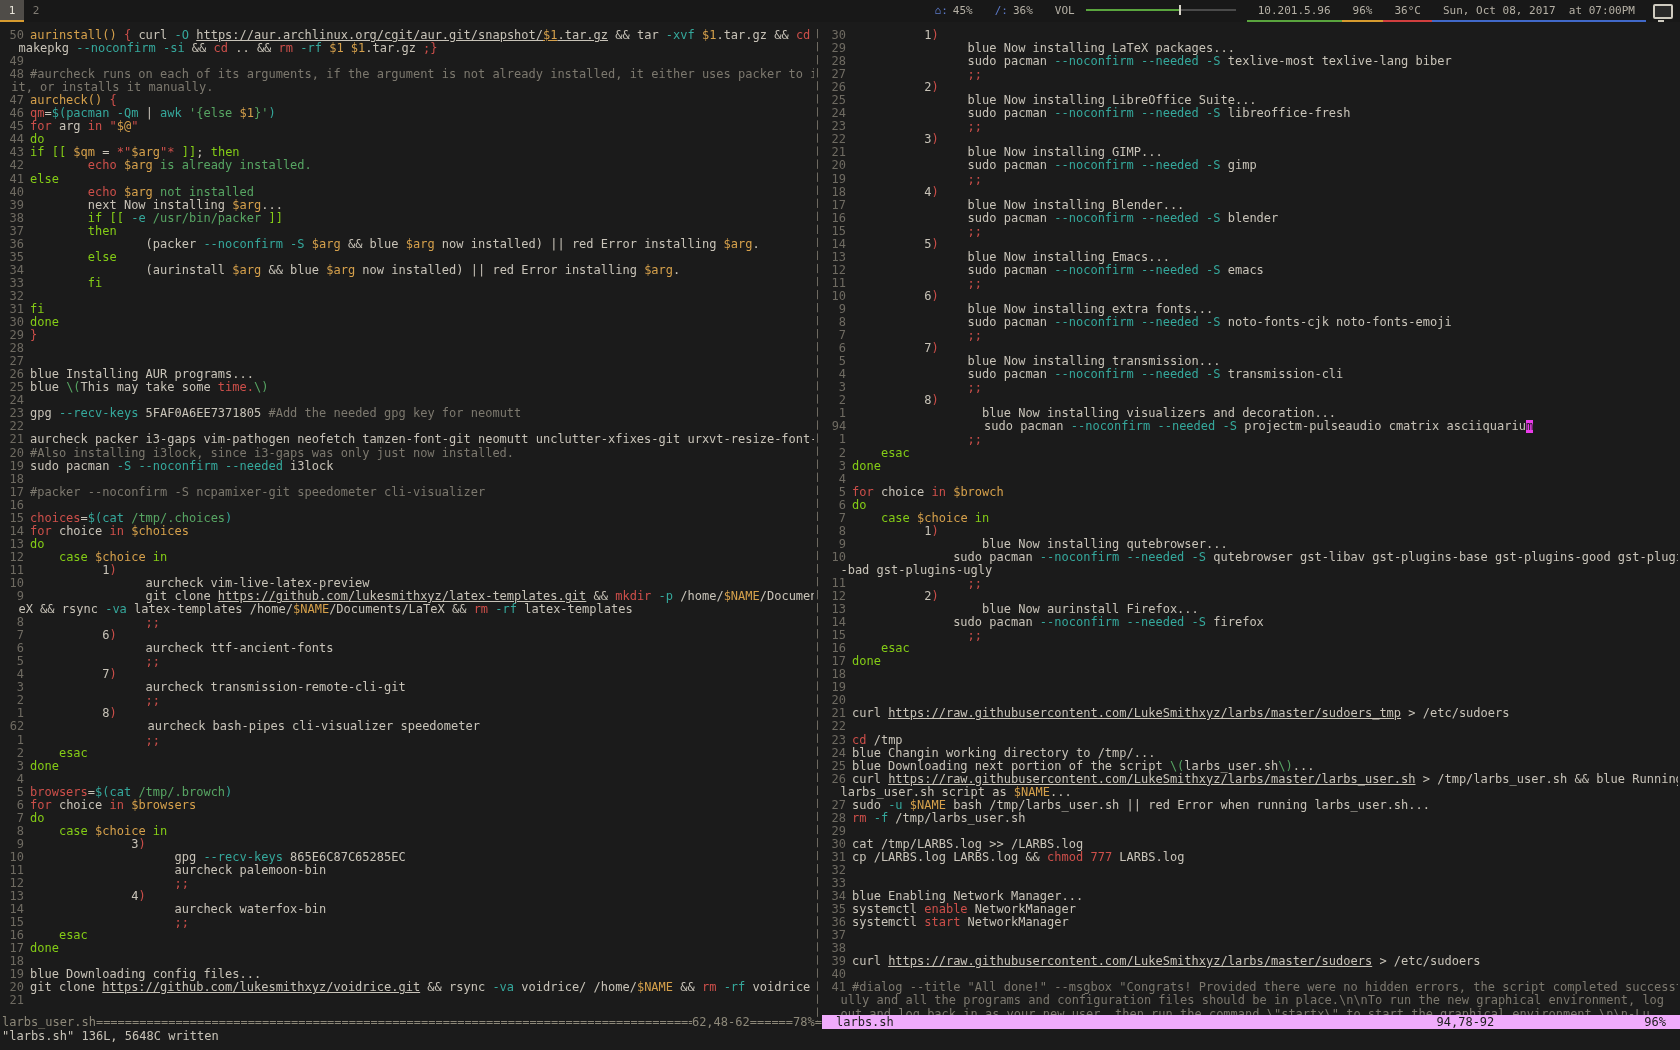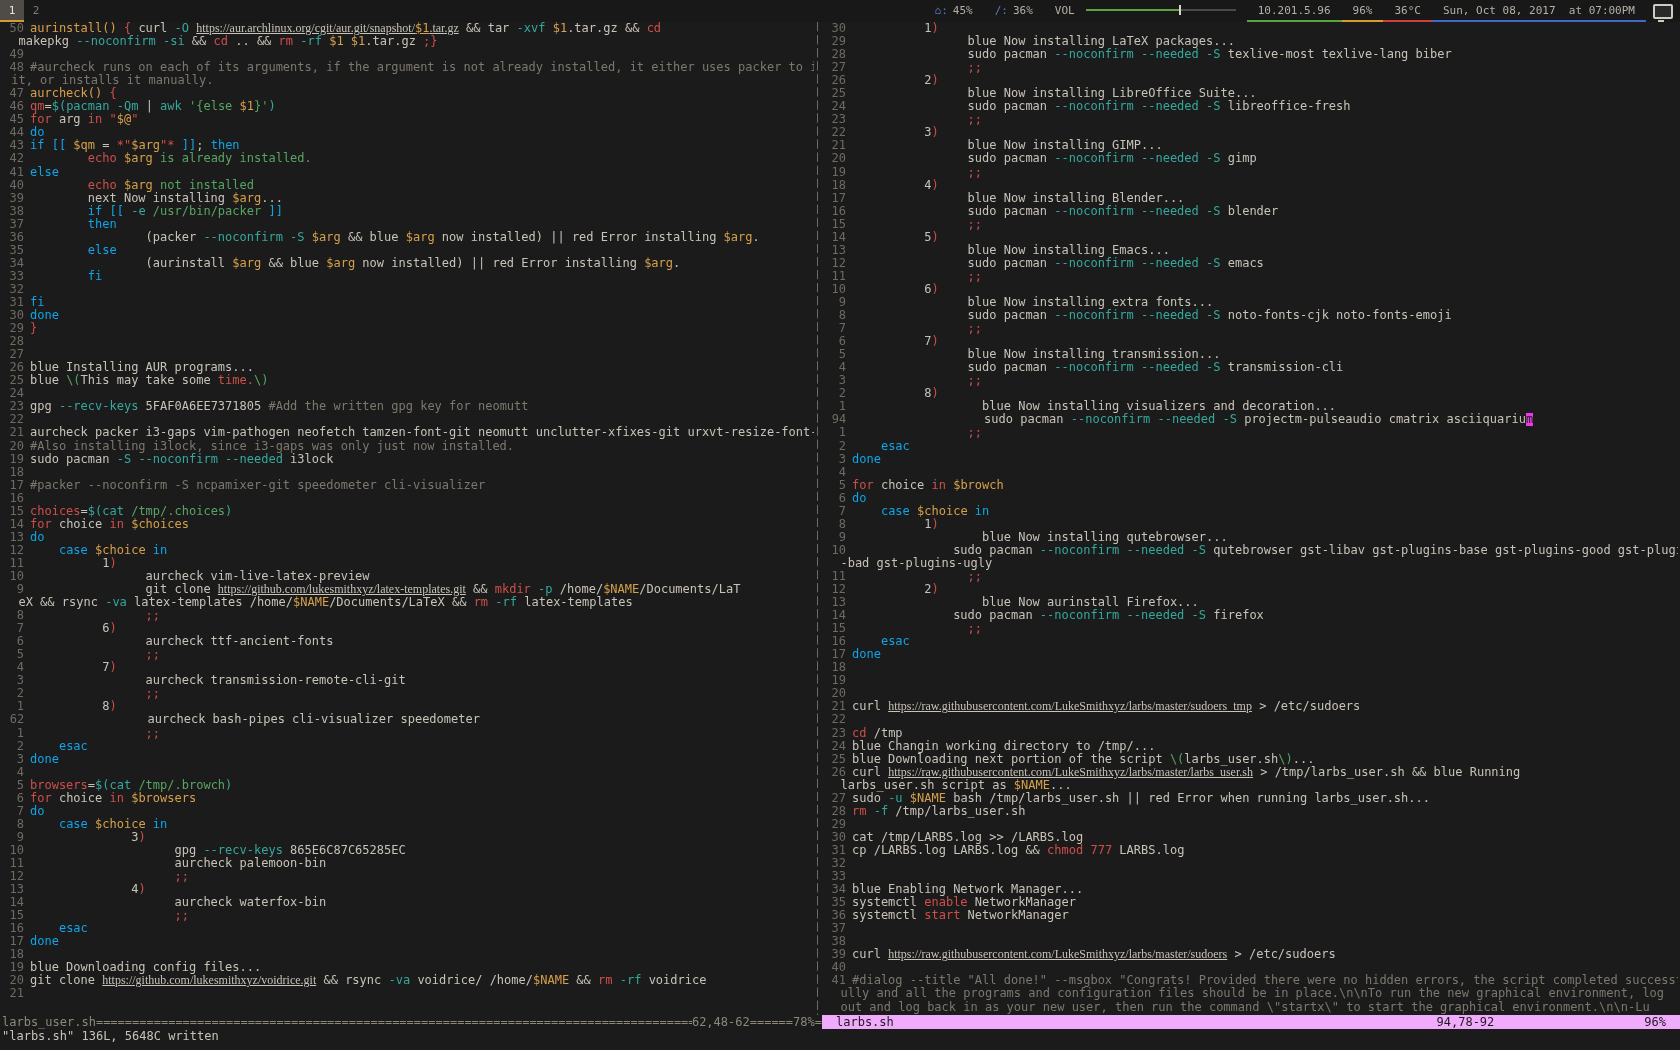--- a/index.html
+++ b/index.html
@@ -20,35 +20,35 @@
   .ul-red{border-bottom-color:#d23f3f;justify-content:center;}
   .ul-blue{border-bottom-color:#4169c9;}
   .vol-track{position:relative;width:150px;height:2px;background:#4a4a4a;margin-left:6px;}
   .vol-fill{position:absolute;left:0;top:0;height:2px;background:#5aa53e;}
   .vol-handle{position:absolute;top:-4px;width:2px;height:10px;background:#d8d4c8;}
   .tray{display:flex;align-items:center;justify-content:center;width:34px;}
   .monitor{position:relative;width:16px;height:11px;border:2px solid #cfcbc0;border-radius:2px;
            background:#2a2a2a;}
   .monitor:after{content:"";position:absolute;left:3px;bottom:-5px;width:6px;height:2px;background:#cfcbc0;}
   
-  .main{position:absolute;left:0;top:22px;width:1680px;height:993px;display:flex;overflow:hidden;}
+  .main{position:absolute;left:0;top:29px;width:1680px;height:993px;display:flex;overflow:hidden;}
   .pane{width:814px;height:993px;overflow:hidden;font-size:12px;line-height:13.06px;padding-left:2px;
         box-sizing:border-box;}
   .pane.right{width:856px;}
   .vsep{width:8px;height:993px;background:
         repeating-linear-gradient(to bottom,#6f6b62 0 9px,transparent 9px 13.06px);
         background-size:1px 13.06px;background-repeat:repeat-y;background-position:3px 0;}
   .row{display:flex;height:13.06px;white-space:pre;}
   .num{flex:0 0 22px;padding-right:6px;text-align:right;color:#6f6b62;overflow:hidden;}
   .num.cur{text-align:center;padding-left:2px;flex-basis:26px;padding-right:2px;}
   .txt{flex:1;overflow:hidden;white-space:pre;}
   .row.wrap .txt{padding-left:2px;}
-  .s-d{color:#c8c3b8;} .s-c{color:#7c786e;} .s-b{color:#0ea5e9;text-align:center;} .s-r{color:#cd4f4a;}
+  .s-d{color:#c8c3b8;} .s-c{color:#7c786e;} .s-b{color:#84cc16;text-align:center;} .s-r{color:#cd4f4a;}
   .s-t{color:#35a89c;} .s-y{color:#d5a04b;} .s-g{color:#57a563;}
-  .s-u{color:#c8c3b8;text-decoration:underline;font-family:Liberation Serif, serif;}
+  .s-u{color:#c8c3b8;text-decoration:underline;}
   .s-yu{color:#d5a04b;text-decoration:underline;}
   .s-m{color:#1b1b1b;background:#e93ce9;}
   
   .statusrow{position:absolute;left:0;top:1015px;width:1680px;height:14px;display:flex;
              font-size:12px;line-height:14px;white-space:pre;}
   .st-left{width:822px;color:#8d8879;display:flex;overflow:hidden;padding-left:2px;box-sizing:border-box;}
   .st-left .fill{flex:1;overflow:hidden;}
   .st-right{flex:1;background:#f0abfc;color:#1d1d1d;display:flex;overflow:hidden;padding-left:14px;}
   .st-right .pos{margin-left:auto;}
   .st-right .gap2{width:150px;}
@@ -122,21 +122,21 @@
         <div class="row"><span class="num">33</span><span class="txt"><span class="s-d">        </span><span class="s-b">fi</span></span></div>
         <div class="row"><span class="num">32</span><span class="txt"></span></div>
         <div class="row"><span class="num">31</span><span class="txt"><span class="s-b">fi</span></span></div>
         <div class="row"><span class="num">30</span><span class="txt"><span class="s-b">done</span></span></div>
         <div class="row"><span class="num">29</span><span class="txt"><span class="s-r">}</span></span></div>
         <div class="row"><span class="num">28</span><span class="txt"></span></div>
         <div class="row"><span class="num">27</span><span class="txt"></span></div>
         <div class="row"><span class="num">26</span><span class="txt"><span class="s-d">blue Installing AUR programs...</span></span></div>
         <div class="row"><span class="num">25</span><span class="txt"><span class="s-d">blue </span><span class="s-g">\(</span><span class="s-d">This may take some </span><span class="s-r">time.</span><span class="s-g">\)</span></span></div>
         <div class="row"><span class="num">24</span><span class="txt"></span></div>
-        <div class="row"><span class="num">23</span><span class="txt"><span class="s-d">gpg </span><span class="s-t">--recv-keys</span><span class="s-d"> 5FAF0A6EE7371805 </span><span class="s-c">#Add the written gpg key for neomutt</span></span></div>
+        <div class="row"><span class="num">23</span><span class="txt"><span class="s-d">gpg </span><span class="s-t">--recv-keys</span><span class="s-d"> 5FAF0A6EE7371805 </span><span class="s-c">#Add the needed gpg key for neomutt</span></span></div>
         <div class="row"><span class="num">22</span><span class="txt"></span></div>
         <div class="row"><span class="num">21</span><span class="txt"><span class="s-d">aurcheck packer i3-gaps vim-pathogen neofetch tamzen-font-git neomutt unclutter-xfixes-git urxvt-resize-font-git pol</span></span></div>
         <div class="row"><span class="num">20</span><span class="txt"><span class="s-c">#Also installing i3lock, since i3-gaps was only just now installed.</span></span></div>
         <div class="row"><span class="num">19</span><span class="txt"><span class="s-d">sudo pacman </span><span class="s-t">-S </span><span class="s-t">--noconfirm --needed</span><span class="s-d"> i3lock</span></span></div>
         <div class="row"><span class="num">18</span><span class="txt"></span></div>
         <div class="row"><span class="num">17</span><span class="txt"><span class="s-c">#packer --noconfirm -S ncpamixer-git speedometer cli-visualizer</span></span></div>
         <div class="row"><span class="num">16</span><span class="txt"></span></div>
         <div class="row"><span class="num">15</span><span class="txt"><span class="s-r">choices</span><span class="s-d">=</span><span class="s-t">$(</span><span class="s-t">cat </span><span class="s-g">/tmp/.choices</span><span class="s-t">)</span></span></div>
         <div class="row"><span class="num">14</span><span class="txt"><span class="s-r">for</span><span class="s-d"> choice </span><span class="s-r">in</span><span class="s-d"> </span><span class="s-y">$choices</span></span></div>
         <div class="row"><span class="num">13</span><span class="txt"><span class="s-b">do</span></span></div>

